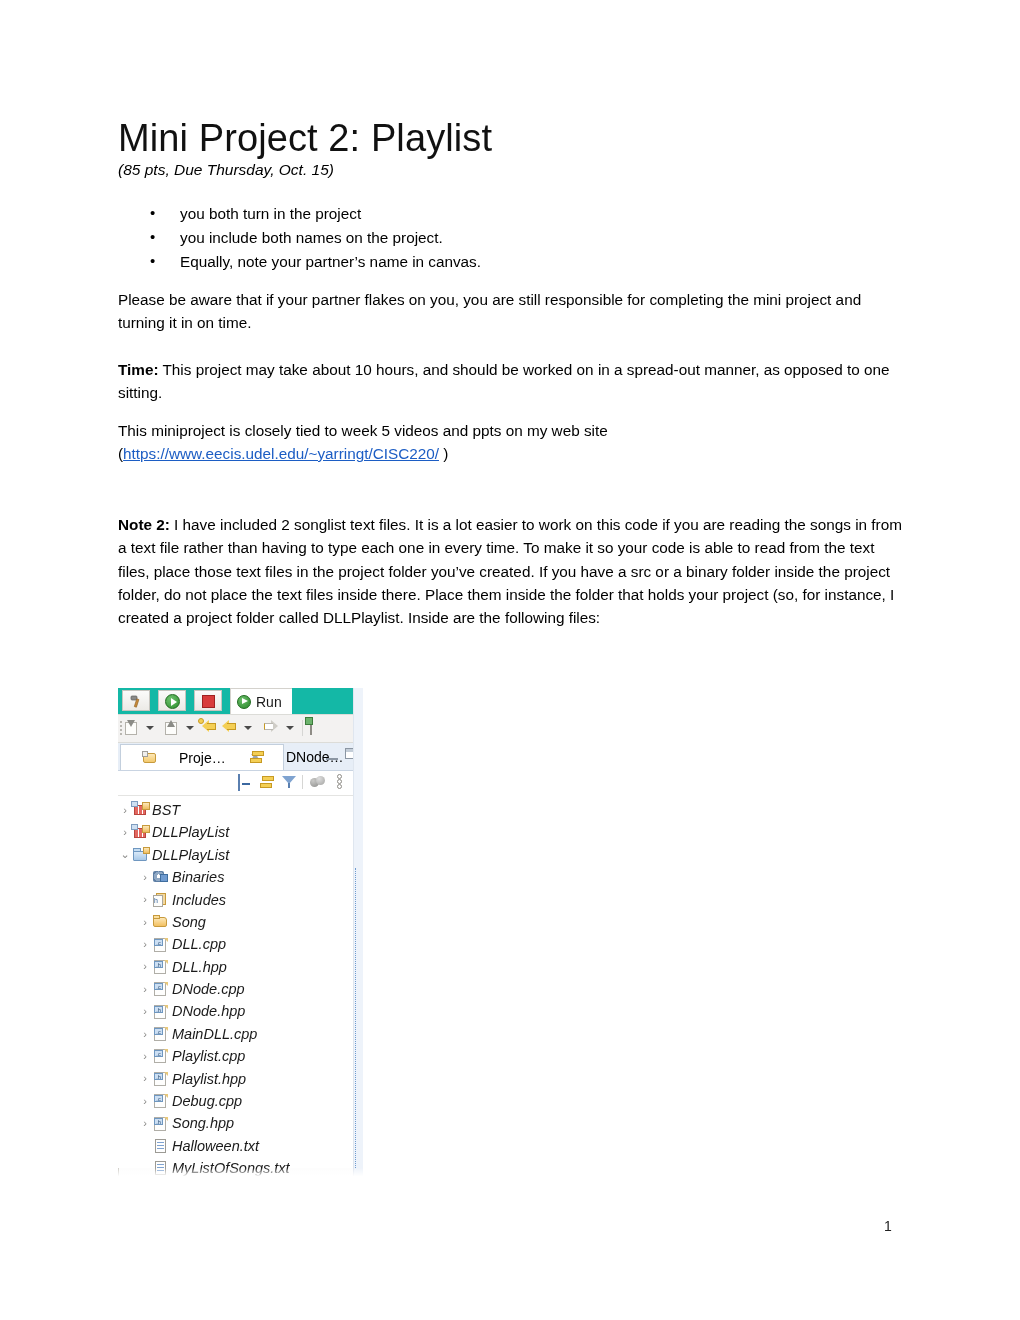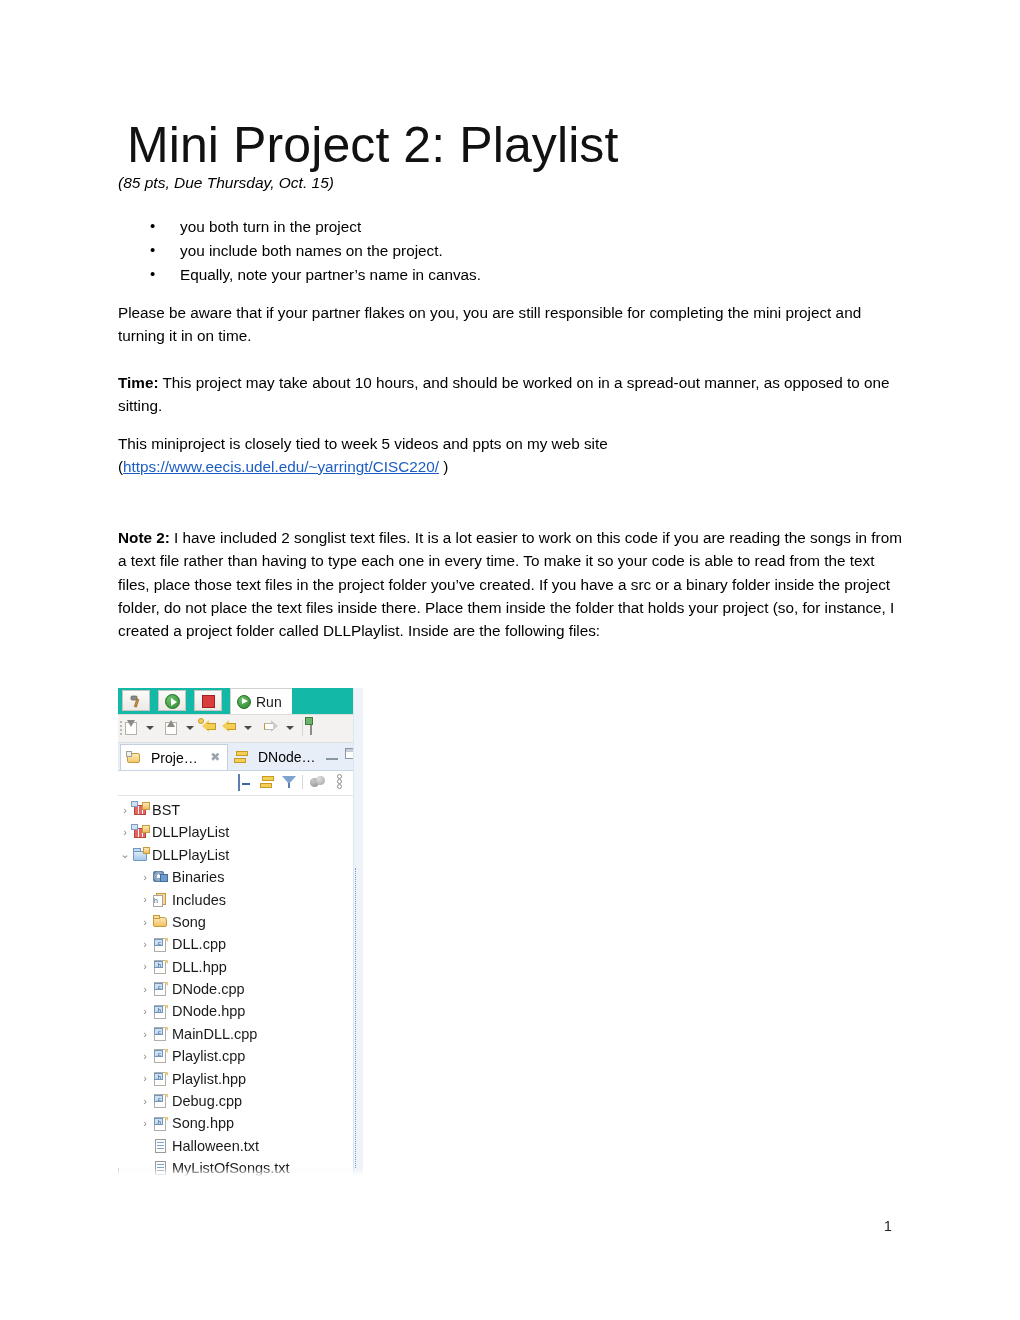--- a/index.html
+++ b/index.html
@@ -22,24 +22,24 @@
     height: 1320px;
     background: #fff;
   }
   .content {
     position: absolute;
     left: 118px;
     top: 118px;
     width: 786px;
   }
   h1.doc-title {
-    font-size: 50px;
+    font-size: 38px;
     font-weight: 400;
     letter-spacing: 0.1px;
-    margin: 0 0 2px 9px;
+    margin: 0 0 2px 0;
     line-height: 1.08;
     color: #111;
   }
   .subtitle {
     font-style: italic;
     font-size: 15.5px;
     margin: 0 0 22px 0;
     line-height: 1.2;
   }
   p.para {
@@ -280,22 +280,22 @@
     height: 27px;
     background: #e7eef7;
     border-bottom: 1px solid #c9d4e2;
   }
   .vtab {
     position: absolute;
     top: 1px;
     height: 26px;
     display: flex;
     align-items: center;
-    gap: 9px;
-    padding: 0 6px;
+    gap: 21px;
+    padding: 0 22px;
     box-sizing: border-box;
     font-size: 14px;
   }
   .vtab.active {
     left: 2px;
     background: #ffffff;
     border: 1px solid #c3cfdd;
     border-bottom: none;
   }
   .vtab.inactive {
@@ -487,21 +487,21 @@
     line-height: 1;
   }
   .tarrow.none { color: transparent; }
   .ticon {
     position: relative;
     width: 17px;
     flex: 0 0 17px;
     height: 16px;
     margin-right: 3px;
   }
-  .tlabel { line-height: 1; }
+  .tlabel { line-height: 1; font-style: italic; }
 
   
   .ic-proj-closed .brick {
     position: absolute;
     left: 2px; top: 3px;
     width: 12px; height: 10px;
     background:
       repeating-linear-gradient(90deg, #e3675f 0 3px, #fff 3px 4px),
       repeating-linear-gradient(0deg, #e3675f 0 3px, #fff 3px 4px);
     border: 1px solid #b8453d;

